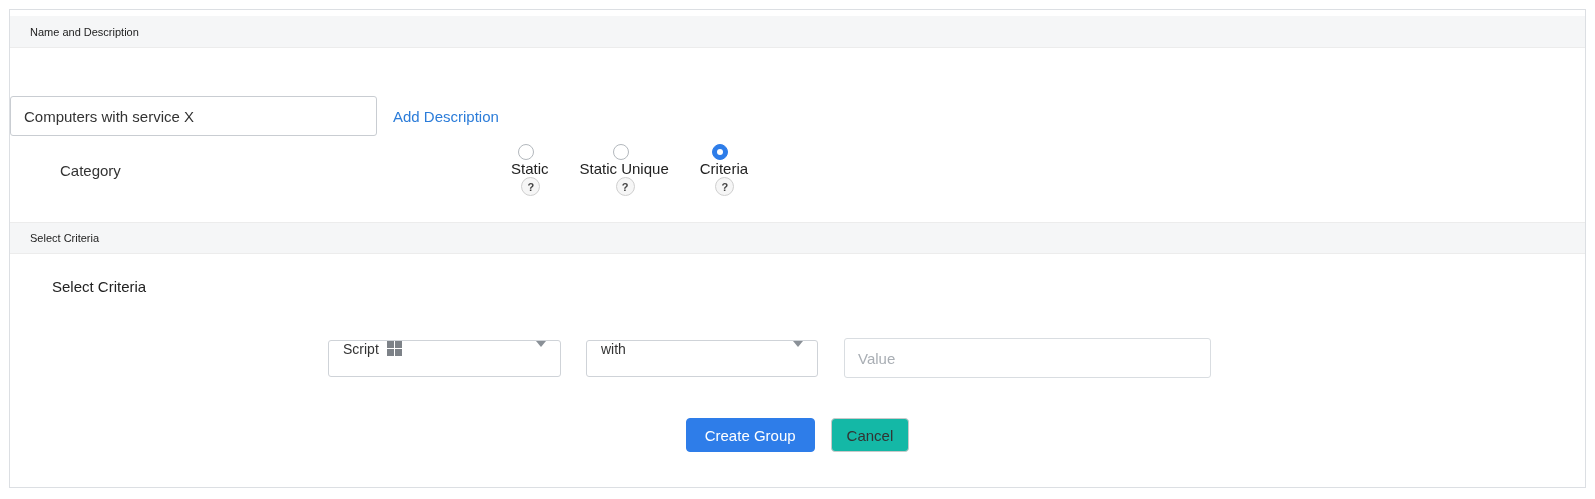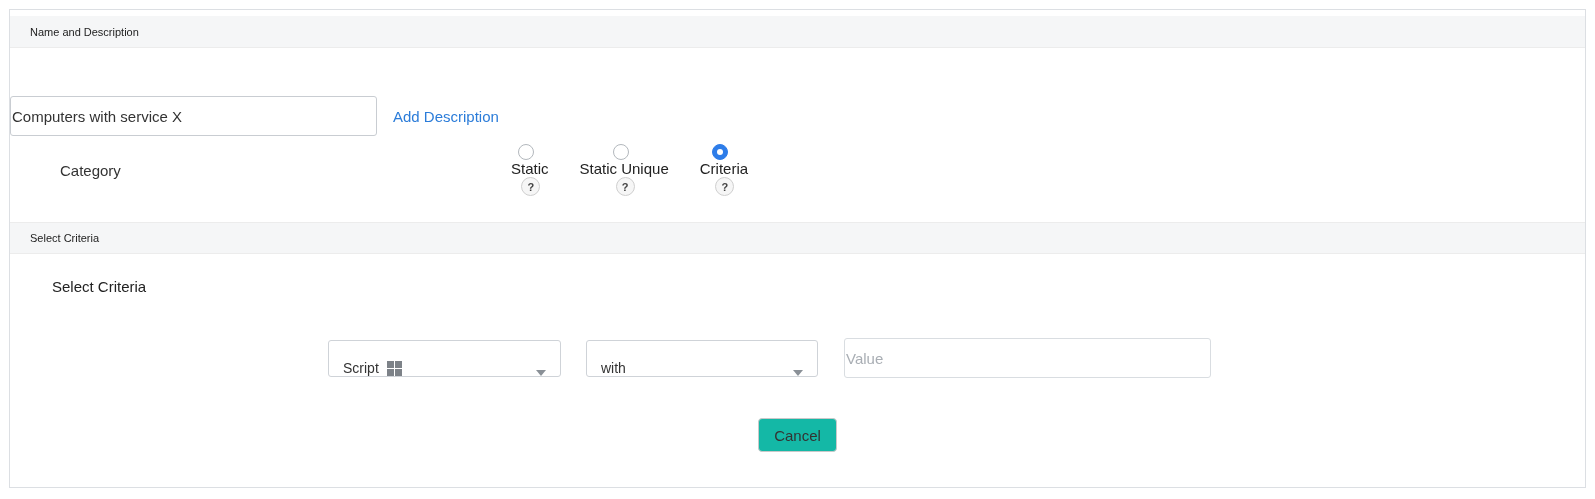--- a/index.html
+++ b/index.html
@@ -45,21 +45,21 @@
   }
   .required { color: var(--required-red, #e53935); margin-left: 3px; font-size: 14px; vertical-align: top; }
 
   .text-input {
     height: 40px;
     border: 1px solid #c9cdd2;
     border-radius: 3px;
     font-family: "Liberation Sans", "DejaVu Sans", sans-serif;
     font-size: 15px;
     color: #333;
-    padding: 0 1px;
+    padding: 0 13px;
     background: #fff;
     outline: none;
   }
   .group-name-input { width: 367px; }
   .field-with-link { display: flex; align-items: center; }
   .link {
     margin-left: 16px;
     color: var(--link-blue, #2b7cd9);
     font-size: 15px;
     text-decoration: none;
@@ -119,21 +119,21 @@
     display: flex;
     align-items: center;
     height: 40px;
   }
   .dropdown {
     height: 37px;
     border: 1px solid #cfd3d8;
     border-radius: 3px;
     background: #fff;
     display: flex;
-    align-items: flex-end;
+    align-items: flex-start;
     padding: 0 14px;
     cursor: pointer;
     position: relative;
   }
   .dropdown.attribute { width: 233px; margin-right: 25px; }
   .dropdown.operator { width: 232px; margin-right: 26px; }
   .dd-value { font-size: 14px; color: #333; }
   .caret {
     margin-left: auto;
     width: 0; height: 0;
@@ -237,16 +237,17 @@
     <div class="dropdown operator">
       <span class="dd-value">with</span>
       <span class="caret"></span>
     </div>
 
     <input type="text" class="text-input value-input" placeholder="Value" style="">
 
   </div>
 
   <div class="actions">
+    <button class="btn primary">Create Group</button>
     <button class="btn secondary">Cancel</button>
   </div>
 
 </div>
 
 </body></html>

